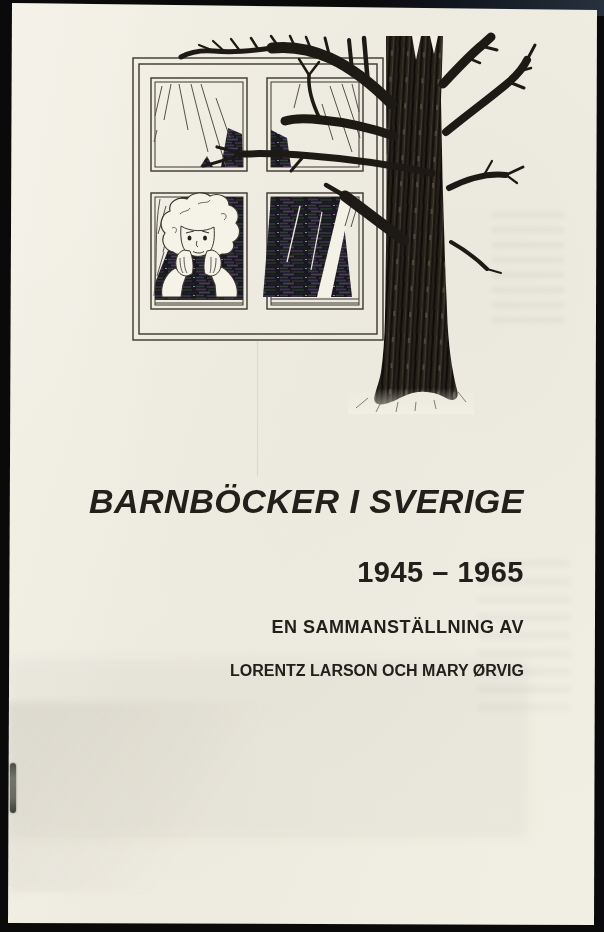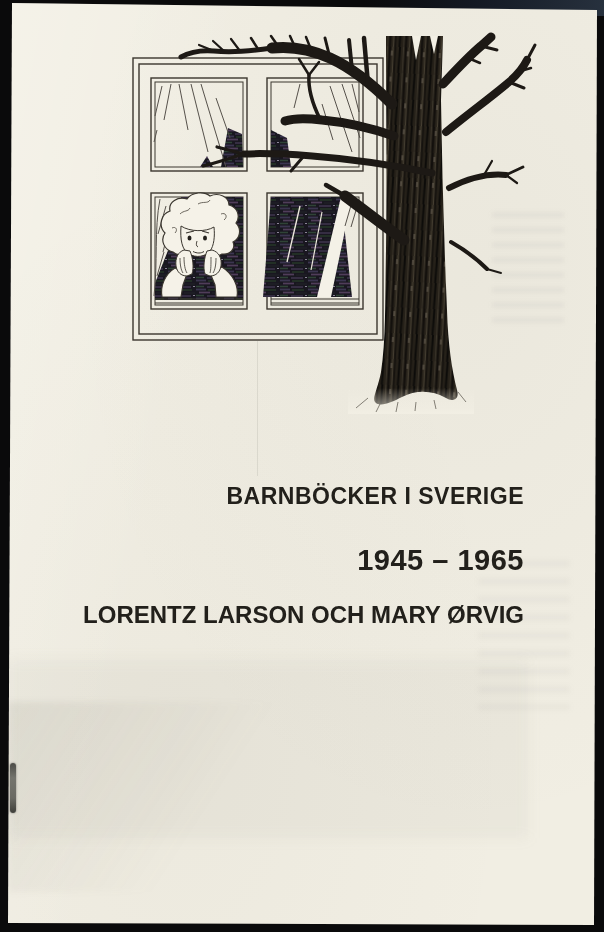--- a/index.html
+++ b/index.html
@@ -18,24 +18,24 @@
     background:
       linear-gradient(100deg,rgba(255,255,250,0.25),rgba(255,255,250,0) 32%),
       radial-gradient(ellipse at 78% 30%,rgba(118,116,106,0.05),rgba(0,0,0,0) 60%),
       radial-gradient(ellipse at 30% 80%,rgba(120,116,102,0.04),rgba(0,0,0,0) 55%),
       #f1eee3;
   }
   .illus{position:absolute;left:0;top:0;}
   .title-block{
     position:absolute;right:80px;top:484px;text-align:right;color:#22201b;
   }
-  .cover-title{font-size:23px;font-weight:bold;letter-spacing:0.5px;line-height:1.05;white-space:nowrap;}
+  .cover-title{font-size:34px;font-weight:bold;letter-spacing:0.5px;line-height:1.05;white-space:nowrap;font-style:italic;}
   .cover-years{font-size:29px;font-weight:bold;letter-spacing:0.5px;margin-top:36px;white-space:nowrap;}
   .cover-subtitle{font-size:18px;font-weight:bold;letter-spacing:0.5px;margin-top:28px;white-space:nowrap;}
-  .cover-authors{font-size:24px;font-weight:bold;letter-spacing:0px;margin-top:24px;white-space:nowrap;}
+  .cover-authors{font-size:16px;font-weight:bold;letter-spacing:0px;margin-top:24px;white-space:nowrap;}
   .staple{
     position:absolute;left:10px;top:763px;width:6px;height:50px;border-radius:3px;
     background:linear-gradient(180deg,#4c4c47,#75756e 30%,#6a6a63 70%,#3f3f3a);
     box-shadow:0 0 2px rgba(0,0,0,0.5);
   }
   .bleed-shade{
     position:absolute;left:8px;top:660px;width:520px;height:178px;
     background:rgba(138,138,126,0.07);filter:blur(7px);
   }
   .crease-shadow{
@@ -253,18 +253,19 @@
 
   <div class="bleed-shade"></div>
   <div class="crease-shadow"></div>
   <div class="bleed-smudge-a"></div>
   <div class="bleed-smudge-b"></div>
   <div class="window-bleed-line"></div>
 
   <div class="title-block">
     <div class="cover-title">BARNBÖCKER I SVERIGE</div>
     <div class="cover-years">1945 – 1965</div>
+    <div class="cover-subtitle">EN SAMMANSTÄLLNING AV</div>
     <div class="cover-authors">LORENTZ LARSON OCH MARY ØRVIG</div>
   </div>
 
 </div>
 
 <div class="staple"></div>
 
 </body></html>

